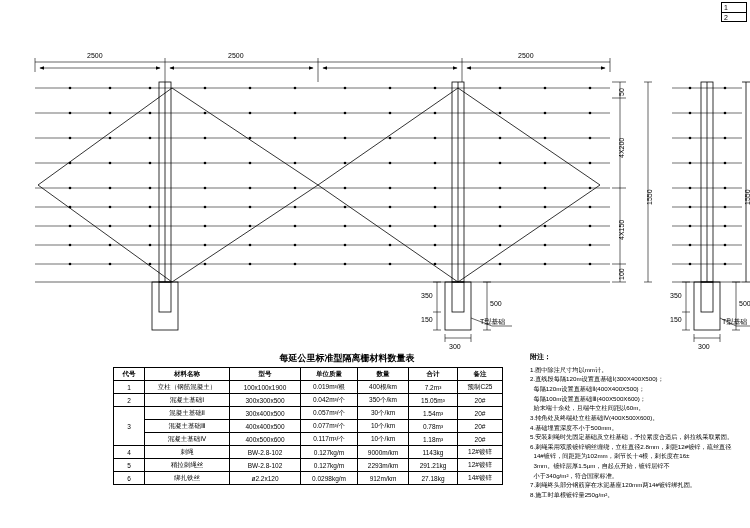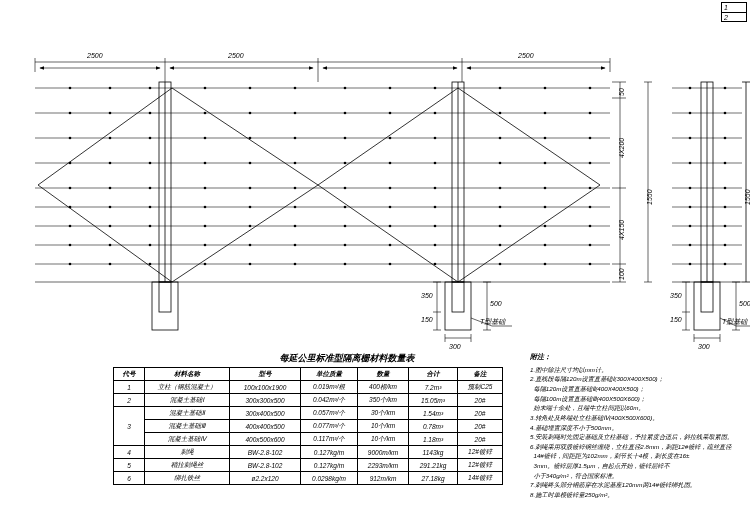--- a/index.html
+++ b/index.html
@@ -1,21 +1,21 @@
 <!DOCTYPE html>
 <html><head>
 <meta charset="utf-8">
 <style>
   html,body{margin:0;padding:0;}
   body{
     width:750px;height:528px;background:#ffffff;
     font-family:"Liberation Sans", sans-serif;
     color:#000;overflow:hidden;position:relative;
   }
-  #sheet{position:absolute;inset:0;font-style:italic;}
+  #sheet{position:absolute;inset:0;}
   svg.draw{position:absolute;left:0;top:0;width:750px;height:528px;}
   .lbl{position:absolute;font-size:7px;line-height:1;white-space:nowrap;}
   .lblv{position:absolute;font-size:7px;line-height:1;white-space:nowrap;transform-origin:0 0;}
   
   #table-title{
     position:absolute;left:232px;top:352px;width:230px;text-align:center;
     font-size:9px;font-weight:bold;
   }
   
   #qty-table{

